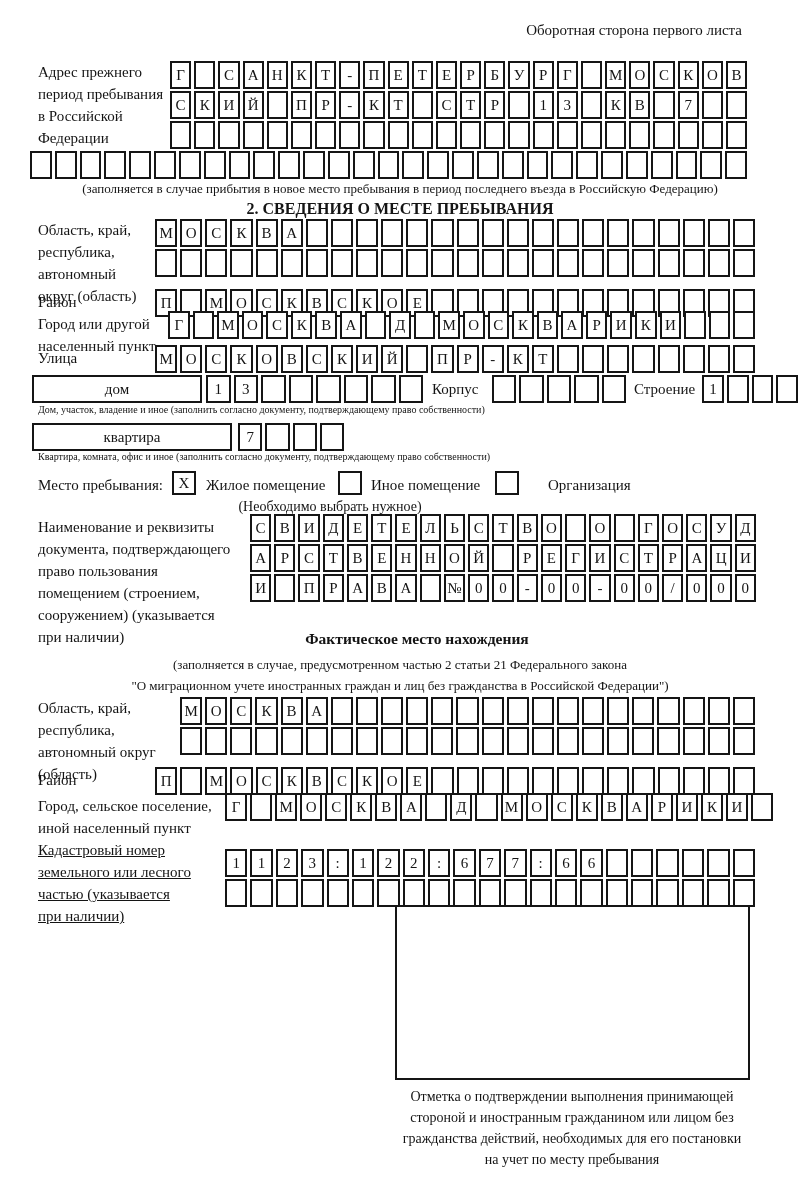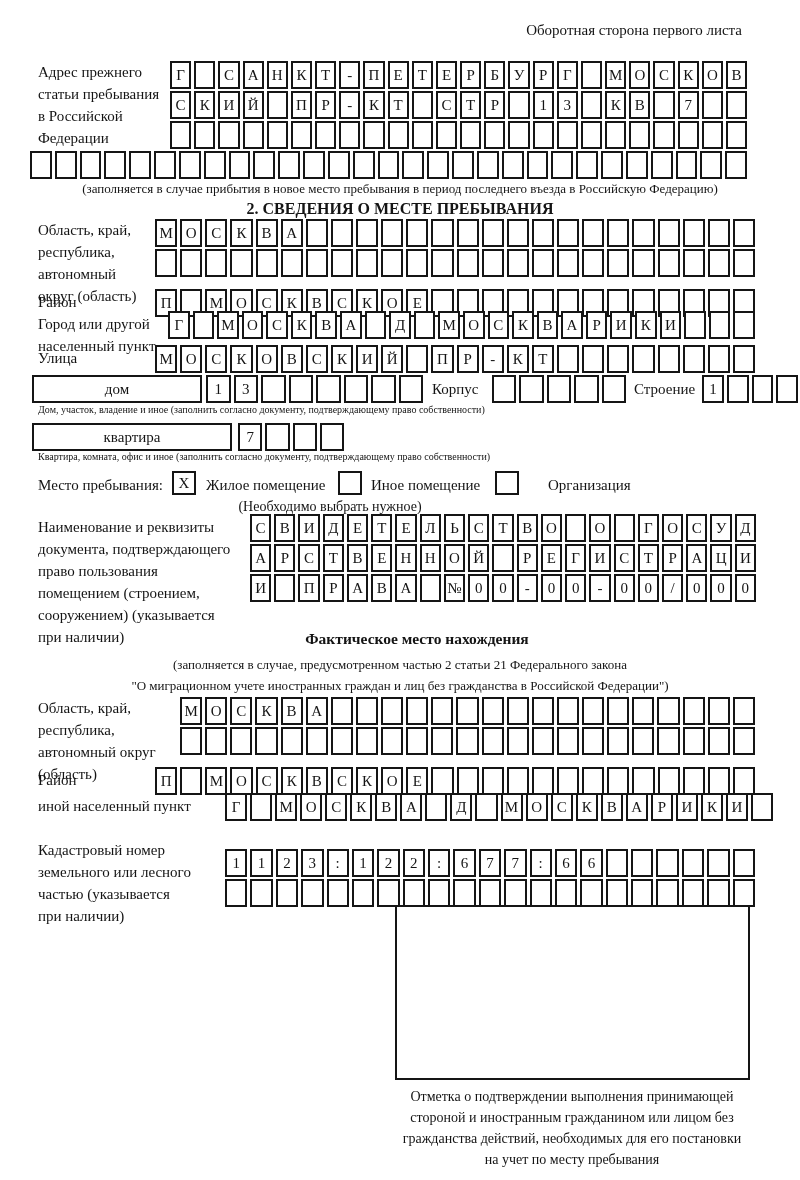--- a/index.html
+++ b/index.html
@@ -20,21 +20,21 @@
 </style>
 </head>
 <body>
 
 <div id="page">
 
   <div class="abs corner" style="top:22px;right:58px;">Оборотная сторона первого листа</div>
 
   <div class="abs lbl" style="left:38px;top:61px;">
     <div>Адрес прежнего</div>
-    <div>статьи пребывания</div>
+    <div>период пребывания</div>
     <div>в Российской</div>
     <div>Федерации</div>
   </div>
 
   <div class="cells" style="left:170px;top:61px;width:577px;">
       <div class="cell">Г</div>
       <div class="cell"></div>
       <div class="cell">С</div>
       <div class="cell">А</div>
       <div class="cell">Н</div>
@@ -501,20 +501,21 @@
       <div class="cell"></div>
       <div class="cell"></div>
       <div class="cell"></div>
       <div class="cell"></div>
       <div class="cell"></div>
       <div class="cell"></div>
       <div class="cell"></div>
     </div>
 
   <div class="abs lbl" style="left:38px;top:795px;">
+    <div>Город, сельское поселение,</div>
     <div>иной населенный пункт</div>
   </div>
   <div class="cells" style="left:225px;top:793px;width:548px;">
       <div class="cell">Г</div>
       <div class="cell"></div>
       <div class="cell">М</div>
       <div class="cell">О</div>
       <div class="cell">С</div>
       <div class="cell">К</div>
       <div class="cell">В</div>
@@ -528,21 +529,21 @@
       <div class="cell">К</div>
       <div class="cell">В</div>
       <div class="cell">А</div>
       <div class="cell">Р</div>
       <div class="cell">И</div>
       <div class="cell">К</div>
       <div class="cell">И</div>
       <div class="cell"></div>
     </div>
 
-  <div class="abs lbl" style="left:38px;top:839px;">
+  <div class="abs lbl" style="left:38px;top:839px;text-decoration:underline;">
     <div>Кадастровый номер</div>
     <div>земельного или лесного</div>
     <div>частью (указывается</div>
     <div>при наличии)</div>
   </div>
   <div class="cells" style="left:225px;top:849px;width:530px;">
       <div class="cell">1</div>
       <div class="cell">1</div>
       <div class="cell">2</div>
       <div class="cell">3</div>

